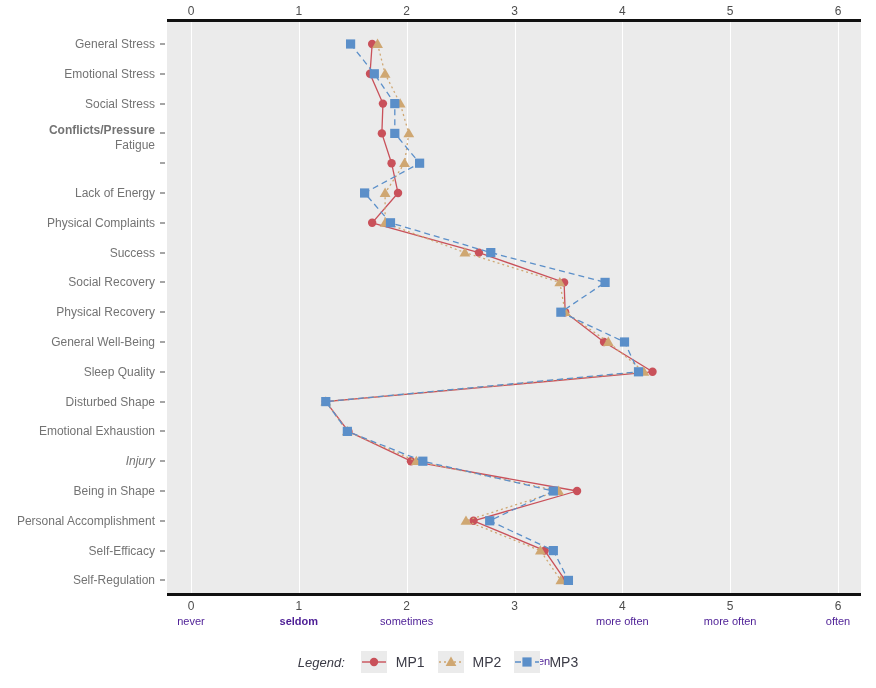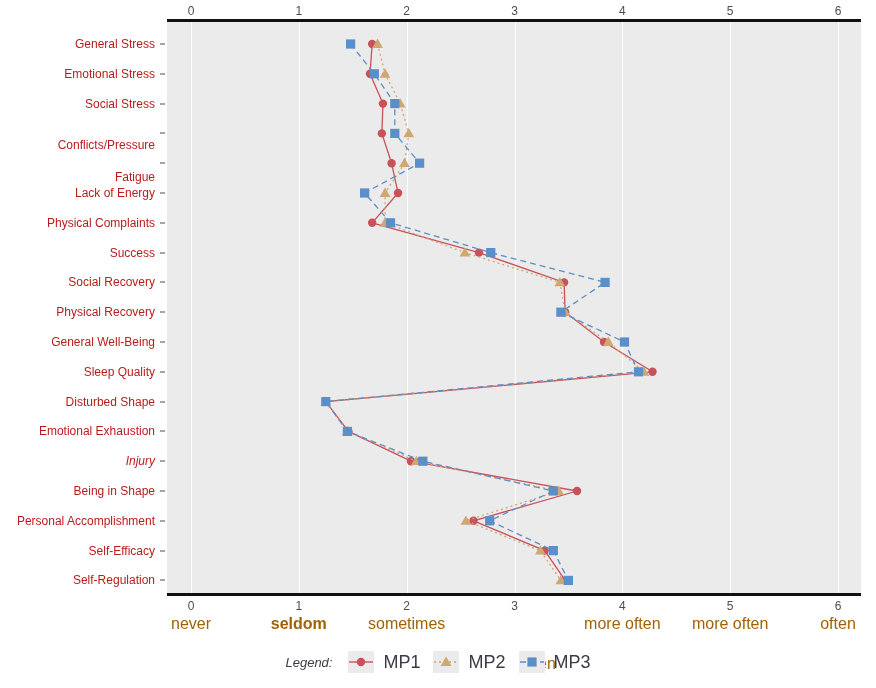--- a/index.html
+++ b/index.html
@@ -66,30 +66,30 @@
     top: 599px;
     transform: translateX(-50%);
     font-size: 12px;
     color: #4d4d4d;
     white-space: nowrap;
   }
   .xtick-bot-word {
     position: absolute;
     top: 615px;
     transform: translateX(-50%);
-    font-size: 16px;
-    color: #a16207;
+    font-size: 11px;
+    color: #4c1d95;
     white-space: nowrap;
   }
   .ytick-label {
     position: absolute;
     right: 0;
     transform: translateY(-50%);
     font-size: 12px;
-    color: #b91c1c;
+    color: #737373;
     white-space: nowrap;
     text-align: right;
   }
   #ylabels {
     position: absolute;
     left: 0;
     top: 0;
     width: 155px;
     height: 600px;
   }
@@ -130,21 +130,21 @@
     align-items: center;
     gap: 9px;
   }
   .legend-key {
     width: 26px;
     height: 22px;
     background: #ebebeb;
     position: relative;
   }
   .legend-key svg { position: absolute; left: 0; top: 0; }
-  .legend-label { font-size: 18px; color: #3b3b46; }
+  .legend-label { font-size: 14px; color: #3b3b46; }
 </style>
 </head>
 <body>
 
 <div id="chart-root">
 
   <div id="panel-top-rule"></div>
   <div id="plot-panel">
     <div id="gridlines">
         <div class="vgrid" style="left: 24px;"></div>
@@ -181,22 +181,22 @@
       <div class="xtick-bot-num" style="left: 730.167px;">5</div>
       <div class="xtick-bot-word" style="left: 730.167px;">more often</div>
       <div class="xtick-bot-num" style="left: 838px;">6</div>
       <div class="xtick-bot-word" style="left: 838px;">often</div>
     </div>
 
   <div id="ylabels">
       <div class="ytick-label" style="top: 44px;">General Stress</div>
       <div class="ytick-label" style="top: 73.8px;">Emotional Stress</div>
       <div class="ytick-label" style="top: 103.6px;">Social Stress</div>
-      <div class="ytick-label" style="top: 145px;">Conflicts/Pressure</div>
-      <div class="ytick-label" style="top: 177px;">Fatigue</div>
+      <div class="ytick-label" style="top: 130px; font-weight: bold;">Conflicts/Pressure</div>
+      <div class="ytick-label" style="top: 145px;">Fatigue</div>
       <div class="ytick-label" style="top: 193px;">Lack of Energy</div>
       <div class="ytick-label" style="top: 222.8px;">Physical Complaints</div>
       <div class="ytick-label" style="top: 252.6px;">Success</div>
       <div class="ytick-label" style="top: 282.4px;">Social Recovery</div>
       <div class="ytick-label" style="top: 312.2px;">Physical Recovery</div>
       <div class="ytick-label" style="top: 342px; margin-left: 44px;">General Well-Being</div>
       <div class="ytick-label" style="top: 371.8px;">Sleep Quality</div>
       <div class="ytick-label" style="top: 401.6px;">Disturbed Shape</div>
       <div class="ytick-label" style="top: 431.4px;">Emotional Exhaustion</div>
       <div class="ytick-label" style="top: 461.2px; font-style: italic;">Injury</div>

